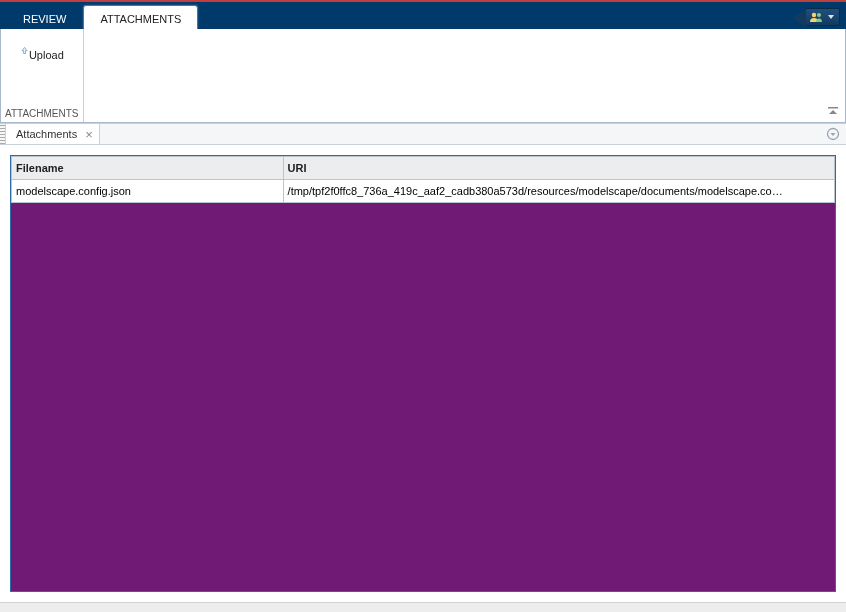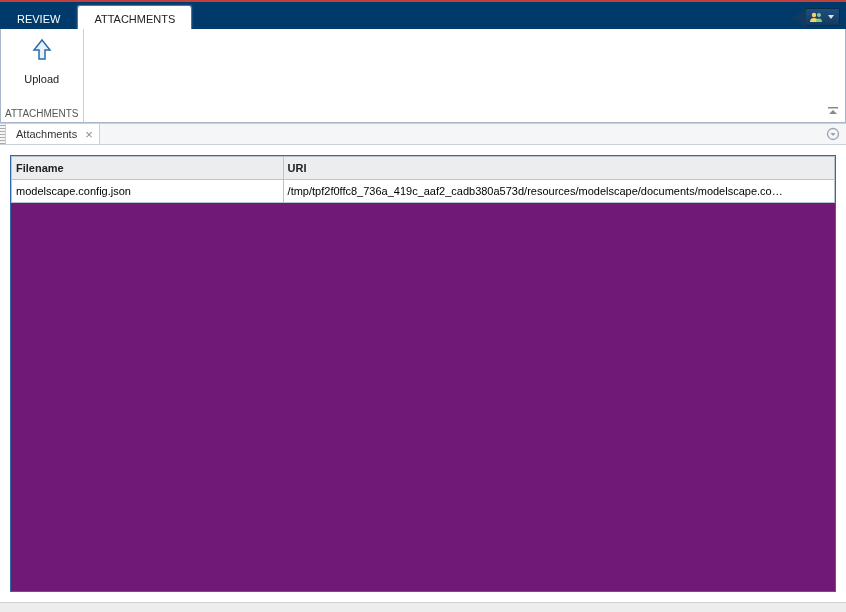--- a/index.html
+++ b/index.html
@@ -18,20 +18,21 @@
   background: #003a6b;
   border-top: 2px solid #c04040;
   display: flex;
   align-items: stretch;
   position: relative;
 }
 .toptabs {
   display: flex;
   align-items: center;
   height: 100%;
+  padding-left: 6px;
 }
 .toptab {
   color: #fff;
   font-size: 11px;
   padding: 6px 16px 4px 16px;
   cursor: pointer;
   border: 1px solid transparent;
   border-bottom: none;
   display: flex;
   align-items: center;
@@ -92,21 +93,21 @@
   padding: 4px 4px 0 4px;
   border-right: 1px solid #c8d0d8;
   height: 100%;
 }
 .ribbon-buttons {
   display: flex;
   gap: 8px;
 }
 .ribbon-btn {
   display: flex;
-  flex-direction: column;
+  flex-direction: row;
   align-items: center;
   width: 44px;
   padding-top: 4px;
   cursor: pointer;
   color: #333;
   text-align: right;
 }
 .ribbon-btn svg { width: 28px; height: 28px; }
 .ribbon-btn-label {
   font-size: 11px;

